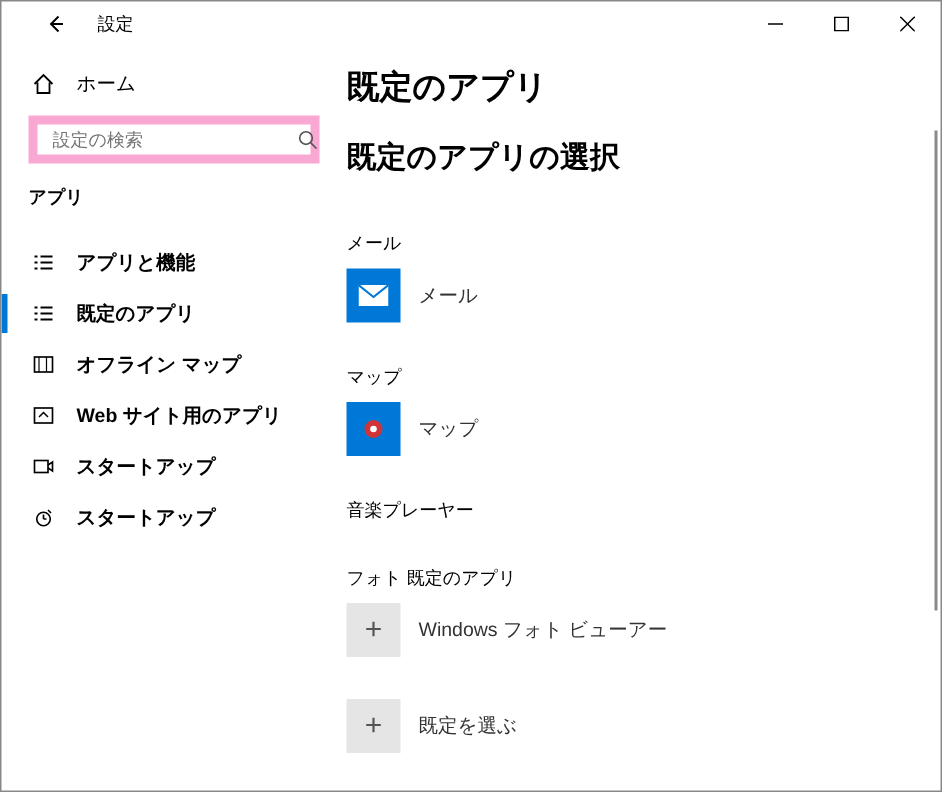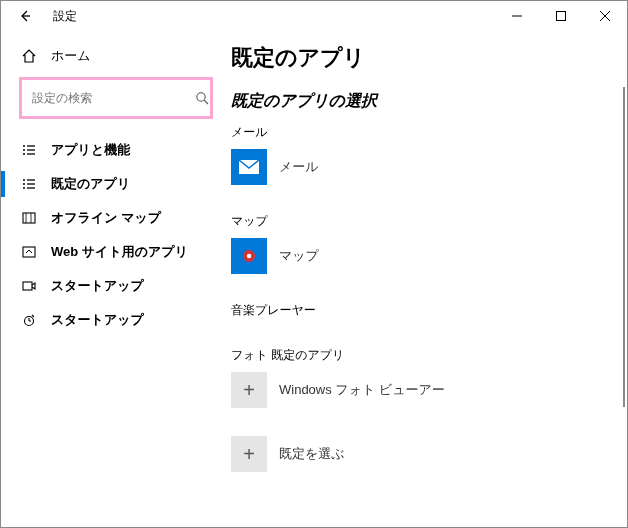--- a/index.html
+++ b/index.html
@@ -14,21 +14,21 @@
     border: 1px solid #888;
     overflow: hidden;
     position: relative;
   }
 
   
   .titlebar {
     display: flex;
     align-items: center;
     height: 30px;
-    padding: 0 0 0 12px;
+    padding: 0 0 0 24px;
   }
   .titlebar .back {
     width: 24px; height: 24px;
     display: flex; align-items: center; justify-content: center;
     cursor: default;
   }
   .titlebar .title {
     margin-left: 16px;
     font-size: 12px;
   }
@@ -62,22 +62,22 @@
     align-items: center;
     height: 34px;
     padding: 0 0 0 20px;
     gap: 14px;
     font-size: 13px;
   }
   .nav-item { height: 34px; font-weight: bold; }
   .home-row { height: 30px; margin-bottom: 6px;}
   .search-wrap {
     margin: 6px 18px 14px 18px;
-    border: 3px solid #f9a8d4;
-    height: 42px;
+    border: 6px solid #f9a8d4;
+    height: 32px;
     display: flex;
     align-items: center;
     padding: 0 8px;
     gap: 6px;
   }
   .search-wrap input {
     border: none; outline: none;
     flex: 1;
     font-size: 12px;
     font-family: inherit;
@@ -105,24 +105,23 @@
     display: flex; align-items: center; justify-content: center;
   }
 
   
   h1.page-title {
     font-size: 22px;
     font-weight: 600;
     margin: 0 0 18px 0;
   }
   h2.sub-title {
-    font-size: 16px;
+    font-size: 20px;
     font-weight: 600;
-    margin: 0 0 12px 0;
-    font-style: italic;
+    margin: 0 0 36px 0;
   }
   .category {
     margin: 0 0 28px 0;
   }
   .cat-label {
     font-size: 12px;
     color: #000;
     margin-bottom: 8px;
   }
   .app-tile {
@@ -199,20 +198,21 @@
     <div class="search-wrap">
       <input type="text" placeholder="設定の検索" style="">
       <span>
         <svg width="14" height="14" viewBox="0 0 14 14">
             <circle cx="6" cy="6" r="4.2" stroke="#555" stroke-width="1.1" fill="none"></circle>
             <line x1="9.2" y1="9.2" x2="13" y2="13" stroke="#555" stroke-width="1.1"></line>
           </svg>
       </span>
     </div>
 
+    <div class="section-label">アプリ</div>
 
     <div class="nav-group">
 
       <div class="nav-item">
         <span class="nav-icon">
           <svg width="16" height="16" viewBox="0 0 16 16">
               <line x1="2" y1="4" x2="4" y2="4" stroke="#000" stroke-width="1.3"></line>
               <line x1="6" y1="4" x2="14" y2="4" stroke="#000" stroke-width="1.3"></line>
               <line x1="2" y1="8" x2="4" y2="8" stroke="#000" stroke-width="1.3"></line>
               <line x1="6" y1="8" x2="14" y2="8" stroke="#000" stroke-width="1.3"></line>

